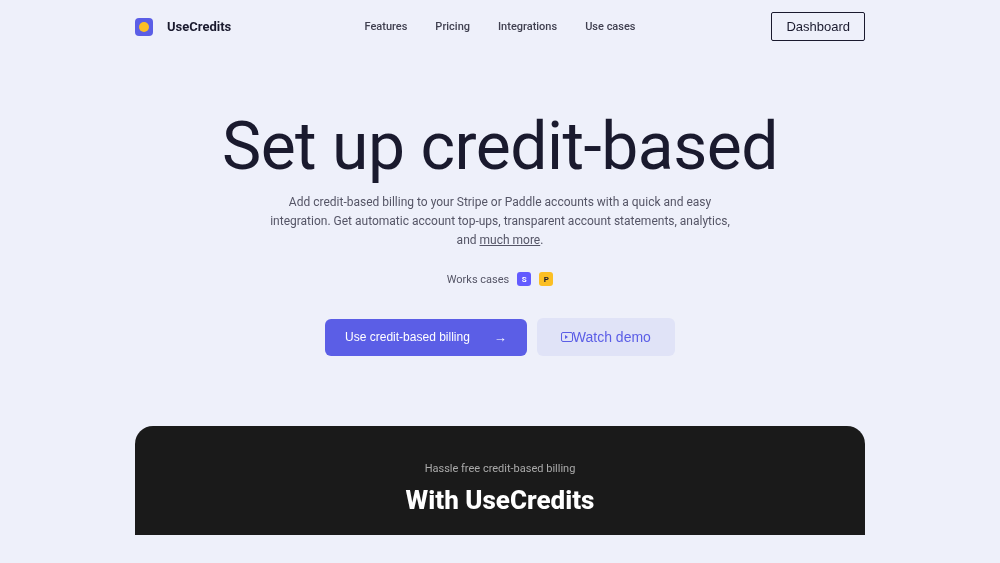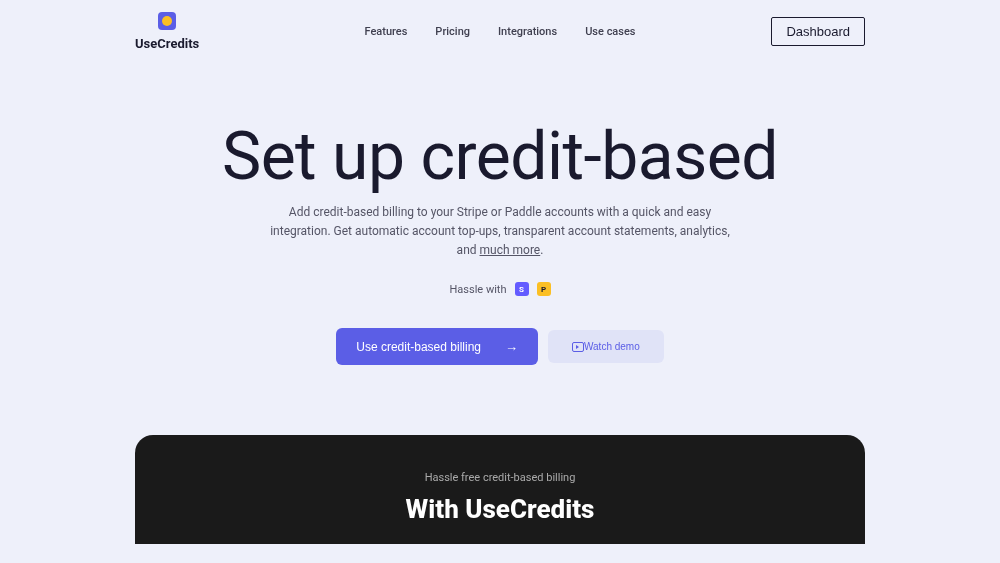--- a/index.html
+++ b/index.html
@@ -27,22 +27,21 @@
     .header {
       display: flex;
       align-items: center;
       justify-content: space-between;
       padding: 12px 0;
     }
     
     .logo-section {
       display: flex;
       align-items: center;
-      gap: 6px;
-      flex-direction: column;
+      gap: 14px;
     }
     
     .logo-icon {
       width: 18px;
       height: 18px;
       background-color: #5b5ee6;
       border-radius: 4px;
       display: flex;
       align-items: center;
       justify-content: center;
@@ -170,21 +169,21 @@
       align-items: center;
       gap: 24px;
     }
     
     .btn-secondary {
       background-color: #e0e3f7;
       color: #5b5ee6;
       padding: 11px 24px;
       border: none;
       border-radius: 6px;
-      font-size: 10px;
+      font-size: 14px;
       font-weight: 500;
       cursor: pointer;
       display: flex;
       align-items: center;
       text-align: center;
     }
     
     .arrow-icon {
       font-size: 13px;
     }
@@ -261,21 +260,21 @@
   <section class="hero">
     <h1 class="hero-title">
       <span>Set up credit-based</span><br>
     </h1>
 
     <p class="hero-subtitle">
       <span>Add credit-based billing to your Stripe or Paddle accounts with a quick and easy integration. Get automatic account top-ups, transparent account statements, analytics, and </span><span class="hero-subtitle-link">much more</span><span>.</span>
     </p>
 
     <div class="works-with">
-      <span class="works-with-text">Hassle with</span>
+      <span class="works-with-text">Works cases</span>
       <span class="provider-badge provider-stripe">S</span>
       <span class="provider-badge provider-paddle">P</span>
     </div>
 
     <div class="cta-buttons">
       <button class="btn-primary">
         <span>Use credit-based billing</span>
         <span class="arrow-icon">→</span>
       </button>
       <button class="btn-secondary">

